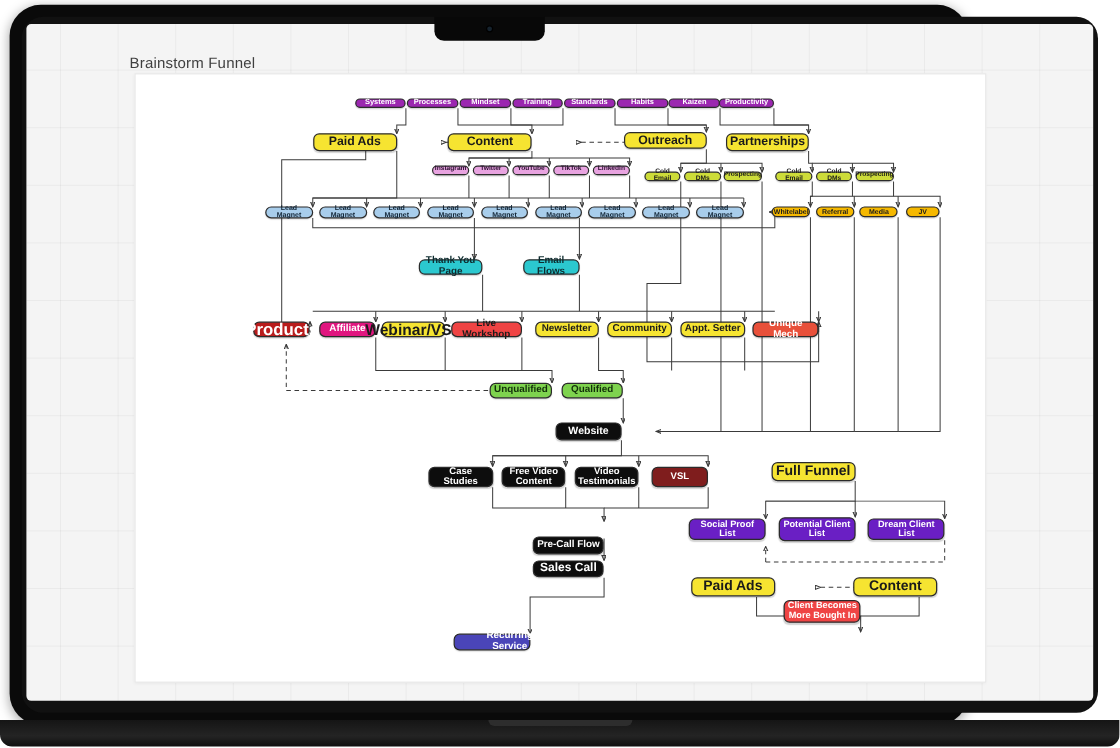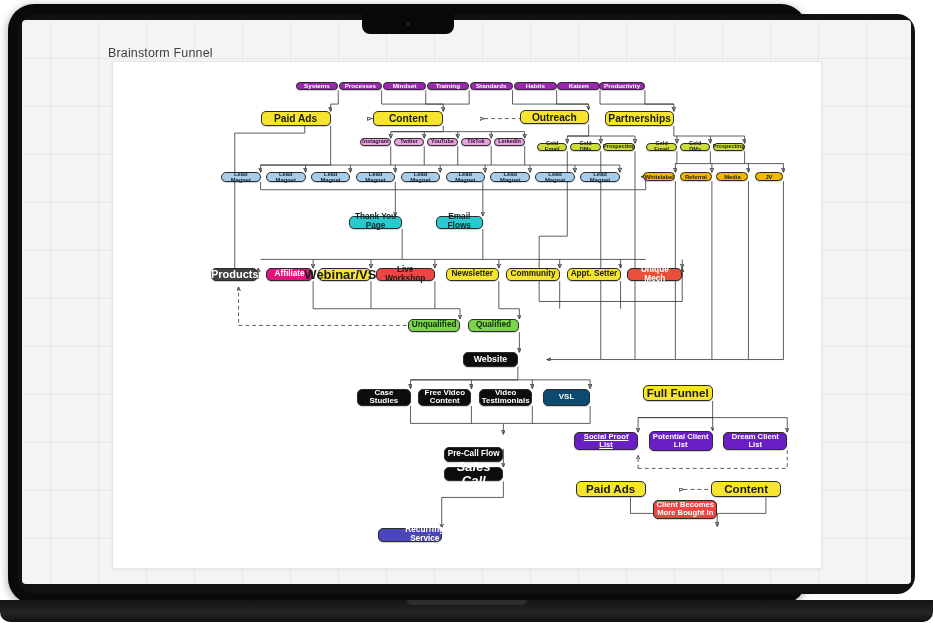--- a/index.html
+++ b/index.html
@@ -271,42 +271,42 @@
             <div class="node" style="left: 152.958px; top: 110.309px; width: 39.5713px; height: 9.43429px; background: rgb(168, 205, 235); color: rgb(15, 34, 51); font-size: 5.822px;"><span>Lead Magnet</span></div>
             <div class="node" style="left: 197.856px; top: 110.309px; width: 39.5713px; height: 9.43429px; background: rgb(168, 205, 235); color: rgb(15, 34, 51); font-size: 5.822px;"><span>Lead Magnet</span></div>
             <div class="node" style="left: 242.755px; top: 110.309px; width: 39.5713px; height: 9.43429px; background: rgb(168, 205, 235); color: rgb(15, 34, 51); font-size: 5.822px;"><span>Lead Magnet</span></div>
             <div class="node" style="left: 287.653px; top: 110.309px; width: 39.5713px; height: 9.43429px; background: rgb(168, 205, 235); color: rgb(15, 34, 51); font-size: 5.822px;"><span>Lead Magnet</span></div>
             <div class="node" style="left: 332.551px; top: 110.309px; width: 39.5713px; height: 9.43429px; background: rgb(168, 205, 235); color: rgb(15, 34, 51); font-size: 5.822px;"><span>Lead Magnet</span></div>
             <div class="node" style="left: 377.449px; top: 110.309px; width: 39.5713px; height: 9.43429px; background: rgb(168, 205, 235); color: rgb(15, 34, 51); font-size: 5.822px;"><span>Lead Magnet</span></div>
             <div class="node" style="left: 422.347px; top: 110.309px; width: 39.5713px; height: 9.43429px; background: rgb(168, 205, 235); color: rgb(15, 34, 51); font-size: 5.822px;"><span>Lead Magnet</span></div>
             <div class="node" style="left: 467.245px; top: 110.309px; width: 39.5713px; height: 9.43429px; background: rgb(168, 205, 235); color: rgb(15, 34, 51); font-size: 5.822px;"><span>Lead Magnet</span></div>
             <div class="node" style="left: 235.906px; top: 153.851px; width: 53.269px; height: 13.0629px; background: rgb(43, 200, 207); color: rgb(13, 43, 46); font-size: 8.236px;"><span>Thank You Page</span></div>
             <div class="node" style="left: 322.658px; top: 153.851px; width: 47.1811px; height: 13.0629px; background: rgb(43, 200, 207); color: rgb(13, 43, 46); font-size: 8.236px;"><span>Email Flows</span></div>
-            <div class="node" style="left: 98.1672px; top: 206.103px; width: 47.1811px; height: 13.0629px; background: #404040; color: rgb(255, 255, 255); font-size: 11px;"><span>Products</span></div>
+            <div class="node" style="left: 98.1672px; top: 206.103px; width: 47.1811px; height: 13.0629px; background: #b91c1c; color: rgb(255, 255, 255); font-size: 14px;"><span>Products</span></div>
             <div class="node" style="left: 152.958px; top: 206.103px; width: 47.1811px; height: 13.0629px; background: rgb(224, 21, 127); color: rgb(255, 255, 255); font-size: 8.236px;"><span>Affiliate</span></div>
             <div class="node" style="left: 204.705px; top: 206.103px; width: 53.269px; height: 13.0629px; background: rgb(246, 228, 49); color: rgb(26, 26, 26); font-size: 13px; text-align: right;"><span>Webinar/VSL</span></div>
             <div class="node" style="left: 262.54px; top: 206.103px; width: 59.3569px; height: 13.0629px; background: #ef4444; color: rgb(26, 26, 26); font-size: 8.236px;"><span>Live Workshop</span></div>
             <div class="node" style="left: 332.551px; top: 206.103px; width: 53.269px; height: 13.0629px; background: rgb(246, 228, 49); color: rgb(26, 26, 26); font-size: 8.236px;"><span>Newsletter</span></div>
             <div class="node" style="left: 393.43px; top: 206.103px; width: 53.269px; height: 13.0629px; background: rgb(246, 228, 49); color: rgb(26, 26, 26); font-size: 8.236px;"><span>Community</span></div>
             <div class="node" style="left: 454.309px; top: 206.103px; width: 53.269px; height: 13.0629px; background: rgb(246, 228, 49); color: rgb(26, 26, 26); font-size: 8.236px;"><span>Appt. Setter</span></div>
             <div class="node" style="left: 514.427px; top: 206.103px; width: 54.791px; height: 13.0629px; background: rgb(232, 80, 58); color: rgb(255, 255, 255); font-size: 8.236px;"><span>Unique Mech</span></div>
             <div class="node" style="left: 295.263px; top: 256.903px; width: 51.7471px; height: 13.0629px; background: rgb(126, 211, 78); color: rgb(18, 48, 10); font-size: 8.236px;"><span>Unqualified</span></div>
             <div class="node" style="left: 354.62px; top: 256.903px; width: 51.7471px; height: 13.0629px; background: rgb(126, 211, 78); color: rgb(18, 48, 10); font-size: 8.236px;"><span>Qualified</span></div>
             <div class="node" style="left: 350.054px; top: 290.286px; width: 54.791px; height: 14.5143px; background: rgb(13, 13, 13); color: rgb(255, 255, 255); font-size: 8.804px;"><span>Website</span></div>
             <div class="node" style="left: 244.277px; top: 326.571px; width: 53.269px; height: 17.4171px; background: rgb(13, 13, 13); color: rgb(255, 255, 255); font-size: 7.952px; text-align: center;"><span>Case Studies</span></div>
             <div class="node" style="left: 305.155px; top: 326.571px; width: 53.269px; height: 17.4171px; background: rgb(13, 13, 13); color: rgb(255, 255, 255); font-size: 7.952px;"><span>Free Video
 Content</span></div>
             <div class="node" style="left: 366.034px; top: 326.571px; width: 53.269px; height: 17.4171px; background: rgb(13, 13, 13); color: rgb(255, 255, 255); font-size: 7.952px;"><span>Video
 Testimonials</span></div>
-            <div class="node" style="left: 429.957px; top: 326.571px; width: 47.1811px; height: 17.4171px; background: #0c4a6e; color: rgb(255, 255, 255); font-size: 7.952px;"><span>VSL</span></div>
+            <div class="node" style="left: 429.957px; top: 326.571px; width: 47.1811px; height: 17.4171px; background: #7f1d1d; color: rgb(255, 255, 255); font-size: 7.952px;"><span>VSL</span></div>
             <div class="node" style="left: 331.029px; top: 372.291px; width: 59.3569px; height: 14.5143px; background: rgb(13, 13, 13); color: rgb(255, 255, 255); font-size: 8.236px; margin-top: 13px;"><span>Pre-Call Flow</span></div>
-            <div class="node" style="left: 331.029px; top: 404.949px; width: 59.3569px; height: 14.5143px; background: rgb(13, 13, 13); color: rgb(255, 255, 255); font-size: 13px; font-style: italic;"><span>Sales Call</span></div>
+            <div class="node" style="left: 331.029px; top: 404.949px; width: 59.3569px; height: 14.5143px; background: rgb(13, 13, 13); color: rgb(255, 255, 255); font-size: 10px;"><span>Sales Call</span></div>
             <div class="node" style="left: 264.823px; top: 465.909px; width: 63.9228px; height: 14.5143px; background: rgb(74, 69, 184); color: rgb(255, 255, 255); font-size: 8.236px; padding-left: 32px;"><span>Recurring Service</span></div>
             <div class="node" style="left: 529.646px; top: 322.943px; width: 70.0107px; height: 15.9657px; background: rgb(246, 228, 49); color: rgb(26, 26, 26); font-size: 11.644px;"><span>Full Funnel</span></div>
-            <div class="node" style="left: 461.158px; top: 370.114px; width: 63.9228px; height: 17.4171px; background: rgb(106, 31, 196); color: rgb(255, 255, 255); font-size: 7.668px; text-decoration: underline;"><span>Social Proof List</span></div>
+            <div class="node" style="left: 461.158px; top: 370.114px; width: 63.9228px; height: 17.4171px; background: rgb(106, 31, 196); color: rgb(255, 255, 255); font-size: 7.668px;"><span>Social Proof List</span></div>
             <div class="node" style="left: 535.734px; top: 368.663px; width: 63.9228px; height: 20.32px; background: rgb(106, 31, 196); color: rgb(255, 255, 255); font-size: 7.668px;"><span>Potential Client
 List</span></div>
             <div class="node" style="left: 610.311px; top: 370.114px; width: 63.9228px; height: 17.4171px; background: rgb(106, 31, 196); color: rgb(255, 255, 255); font-size: 7.668px;"><span>Dream Client List</span></div>
             <div class="node" style="left: 462.68px; top: 419.463px; width: 70.0107px; height: 15.9657px; background: rgb(246, 228, 49); color: rgb(26, 26, 26); font-size: 11.644px;"><span>Paid Ads</span></div>
             <div class="node" style="left: 598.135px; top: 419.463px; width: 70.0107px; height: 15.9657px; background: rgb(246, 228, 49); color: rgb(26, 26, 26); font-size: 11.644px;"><span>Content</span></div>
             <div class="node" style="left: 540.3px; top: 438px; width: 63.9228px; height: 18.8686px; background: #ef4444; color: rgb(255, 255, 255); font-size: 7.668px;"><span>Client Becomes
 More Bought In</span></div>
           </div>
       </div>
     </div>

